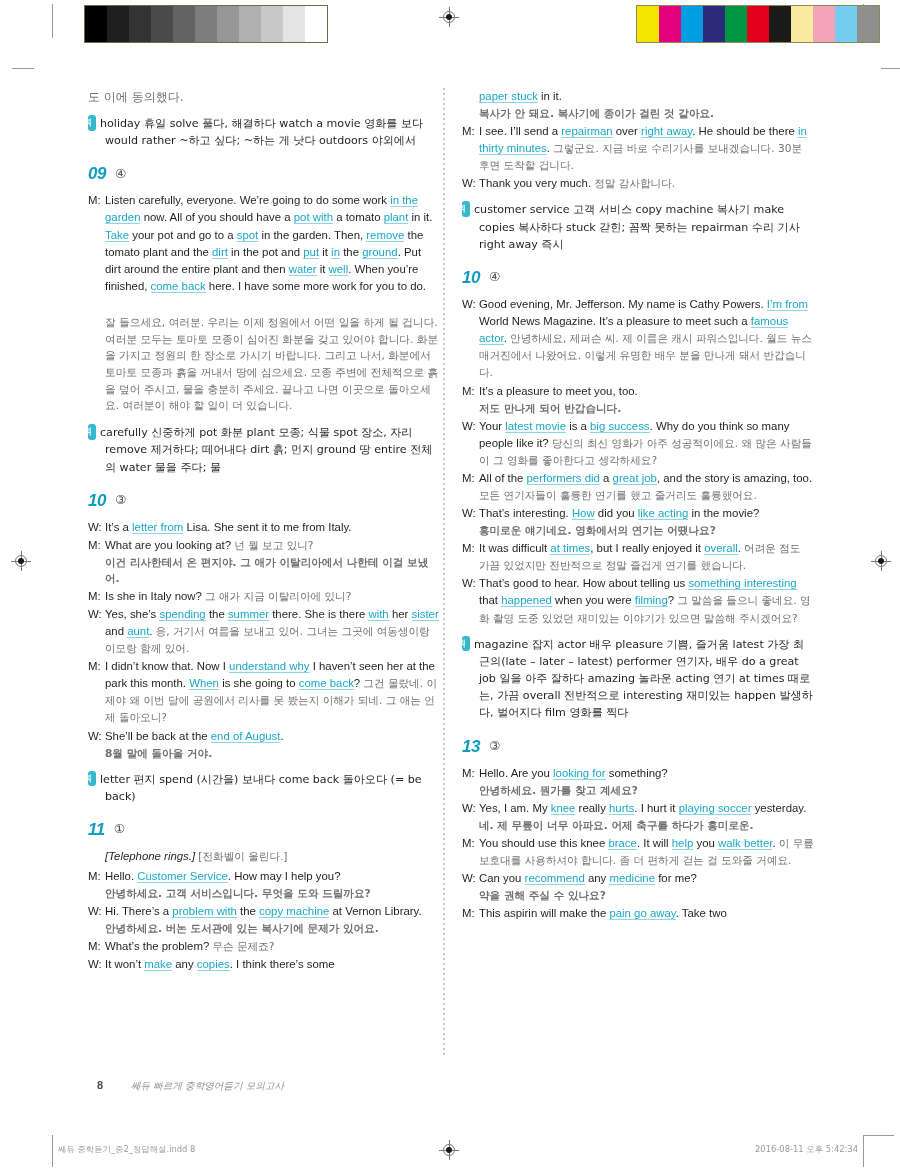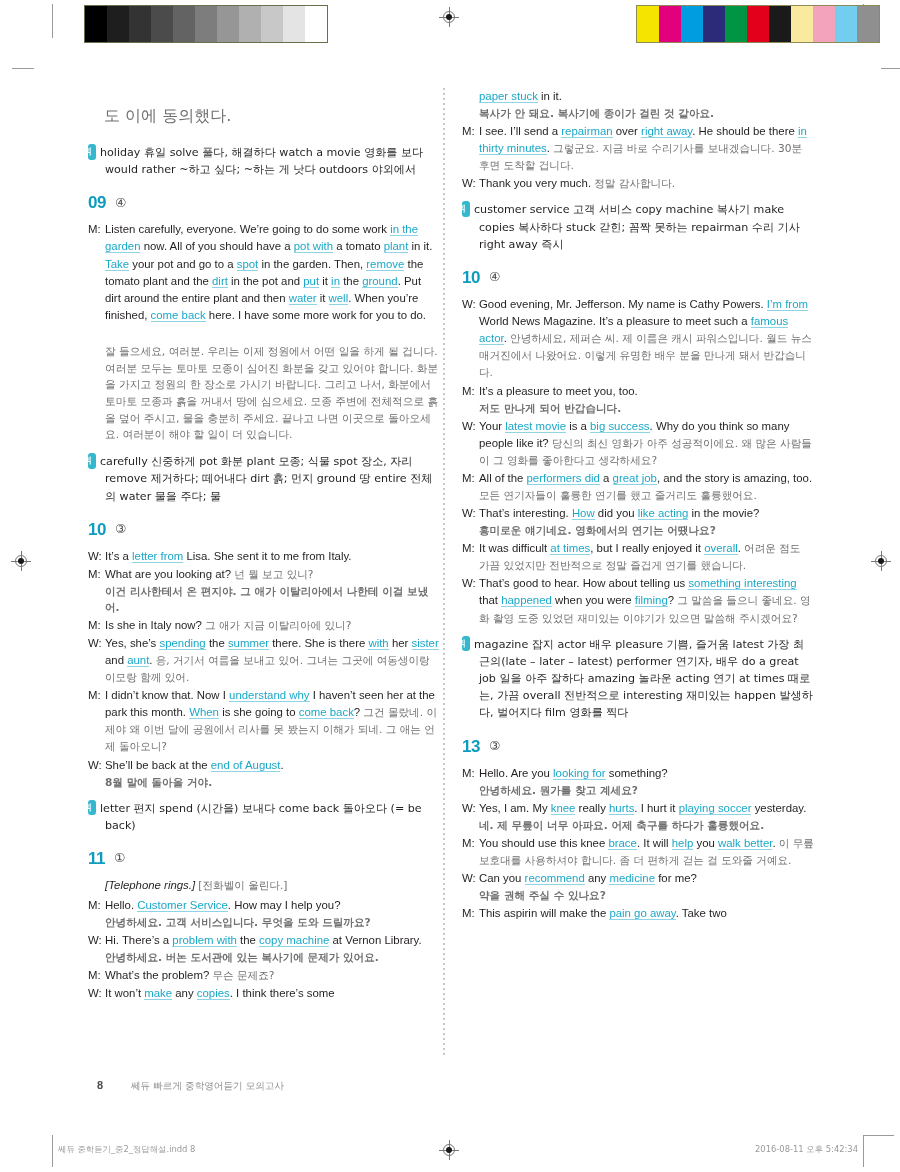--- a/index.html
+++ b/index.html
@@ -41,22 +41,22 @@
   .divider{
     position:absolute;left:443px;top:88px;width:2px;height:970px;
     background-image:linear-gradient(to bottom,#c9c9c9 0 2px,transparent 2px 5px);
     background-size:2px 5px;
   }
 
   
   .kr{font-family:"DejaVu Sans","Liberation Sans",sans-serif;}
 
   .ko-line{
-    color:#6f6f6f;font-size:16px;line-height:1.50;
-    margin:16px;
+    color:#6f6f6f;font-size:12px;line-height:1.50;
+    margin:0;
   }
 
   
   .dlg{
     display:block;margin:0 0 1px 0;
     padding-left:17px;text-indent:-17px;
     font-size:11.4px;line-height:1.50;
     color:#231f20;
   }
   .spk{display:inline-block;width:17px;text-indent:0;}
@@ -76,20 +76,21 @@
   .hl{color:#1aa8c8;}
   .hl.u{border-bottom:1px solid #8fd4e4;}
 
   
   .qrow{
     display:flex;align-items:center;gap:9px;margin:16px 0 10px 0;
   }
   .qnum{
     font-size:17px;font-weight:bold;color:#0f9cbe;letter-spacing:-0.5px;
     font-family:"Liberation Sans",sans-serif;
+    font-style:italic;
   }
   .qans{font-size:12.5px;color:#4b4b4b;}
 
   
   .voc{
     display:block;padding-left:17px;margin:9px 0 0 0;
     font-size:11.1px;line-height:1.55;color:#231f20;
     text-indent:-17px;
   }
   .voc-badge{
@@ -109,20 +110,21 @@
 
   
   .folio{
     position:absolute;left:97px;top:1079px;
     font-size:11px;font-weight:bold;color:#4d4d4d;
   }
   .runhead{
     position:absolute;left:131px;top:1080px;
     font-size:9.6px;color:#8e8e8e;
     font-family:"DejaVu Sans",sans-serif;
+    font-style:italic;
   }
   .fileline{
     position:absolute;left:58px;top:1144px;
     font-size:8.4px;color:#9a9a9a;
     font-family:"DejaVu Sans",sans-serif;
   }
   .dateline{
     position:absolute;left:755px;top:1144px;
     font-size:8.4px;color:#9a9a9a;
     font-family:"DejaVu Sans",sans-serif;
@@ -277,21 +279,21 @@
     </div>
 
     <div class="qrow">
       <span class="qnum">13</span>
       <span class="qans">③</span>
     </div>
     <div>
         <span class="dlg"><span class="spk">M:</span><span>Hello. Are you </span><span class="hl u">looking for</span><span> something?</span></span>
         <span class="ko-ind kr">안녕하세요. 뭔가를 찾고 계세요?</span>
         <span class="dlg"><span class="spk">W:</span><span>Yes, I am. My </span><span class="hl u">knee</span><span> really </span><span class="hl u">hurts</span><span>. I hurt it </span><span class="hl u">playing soccer</span><span> yesterday.</span></span>
-        <span class="ko-ind kr">네. 제 무릎이 너무 아파요. 어제 축구를 하다가 훌륭했어요.</span>
+        <span class="ko-ind kr">네. 제 무릎이 너무 아파요. 어제 축구를 하다가 흥미로운.</span>
         <span class="dlg"><span class="spk">M:</span><span>You should use this knee </span><span class="hl u">brace</span><span>. It will </span><span class="hl u">help</span><span> you </span><span class="hl u">walk better</span><span>. </span><span class="ko kr">이 무릎 보호대를 사용하셔야 합니다. 좀 더 편하게 걷는 걸 도와줄 거예요.</span></span>
         <span class="dlg"><span class="spk">W:</span><span>Can you </span><span class="hl u">recommend</span><span> any </span><span class="hl u">medicine</span><span> for me?</span></span>
         <span class="ko-ind kr">약을 권해 주실 수 있나요?</span>
         <span class="dlg"><span class="spk">M:</span><span>This aspirin will make the </span><span class="hl u">pain go away</span><span>. Take two</span></span>
       </div>
 
   </div>
 
   <div class="folio">8</div>
   <div class="runhead kr">쎄듀 빠르게 중학영어듣기 모의고사</div>

